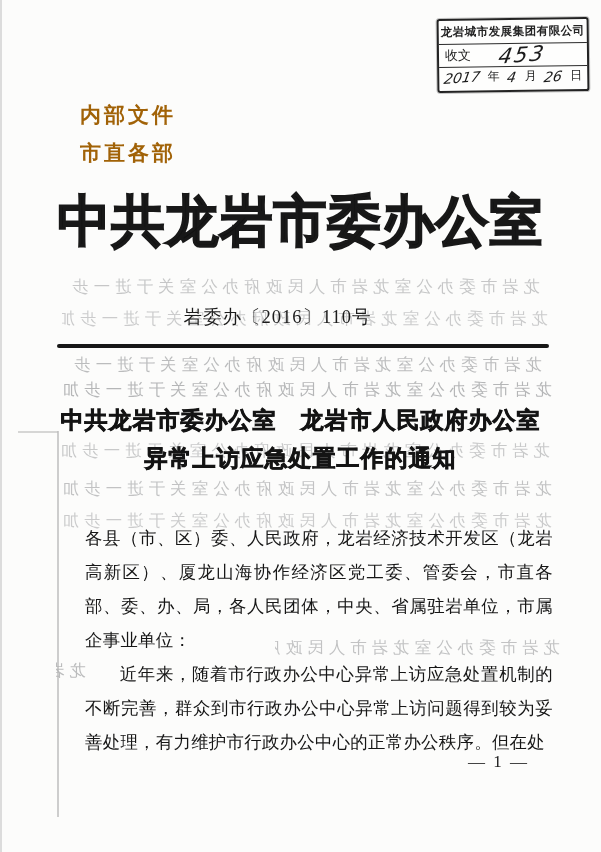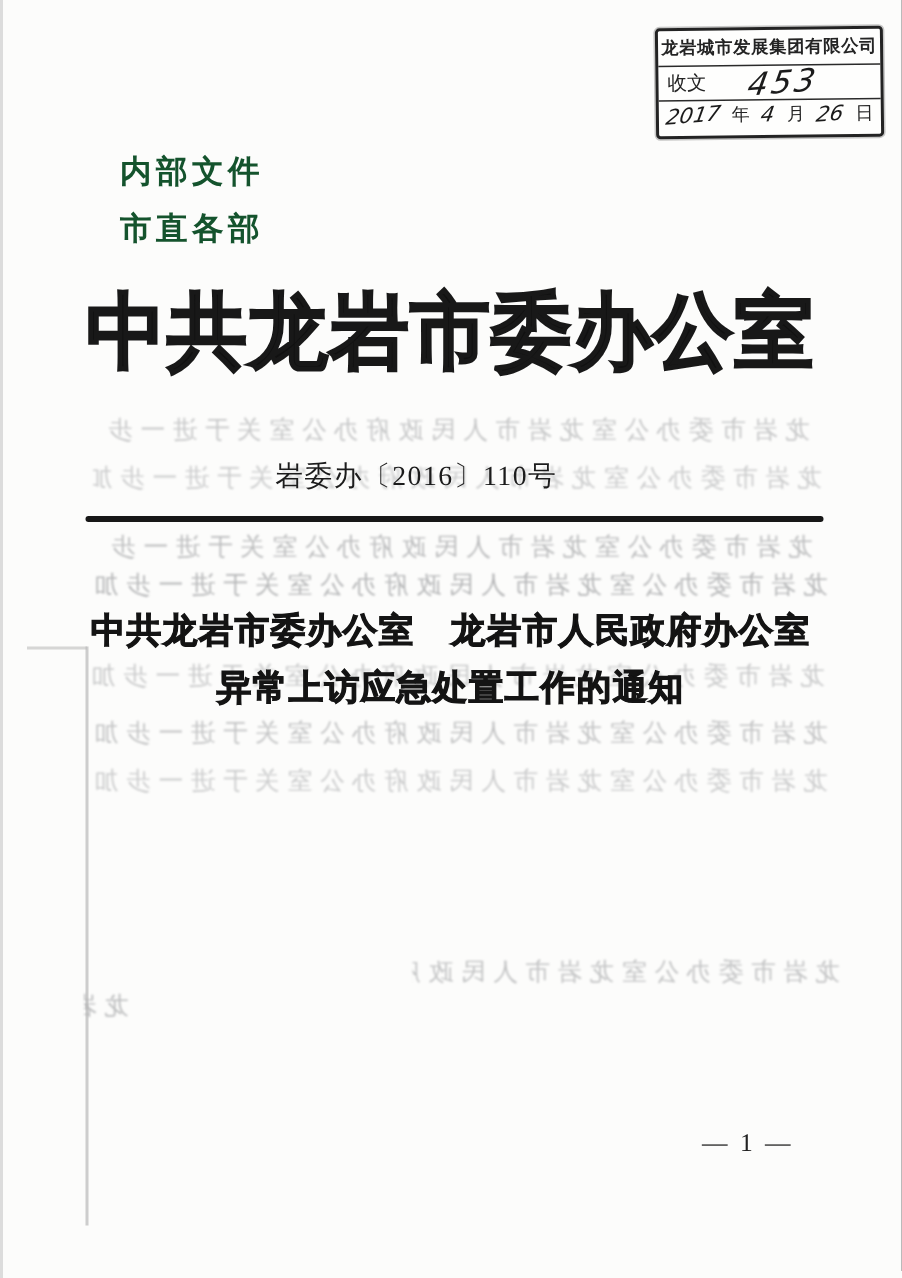--- a/index.html
+++ b/index.html
@@ -36,21 +36,21 @@
     font-style:italic;color:#1b1b1b;
     transform:skewX(-14deg) rotate(-4deg);
     display:inline-block;
   }
   .hand-453{font-size:21px;margin-left:28px;letter-spacing:2px;}
   .hand-sm{font-size:14px;}
   
   .corner-note{
     position:absolute;left:80px;top:96px;
     font-size:21px;font-weight:bold;letter-spacing:3px;
-    line-height:38px;color:#14532d;
+    line-height:38px;color:#a16207;
     font-family:"Liberation Sans", sans-serif;
   }
   
   .masthead{
     position:absolute;left:0;top:186px;width:601px;margin:0;
     text-align:center;
     font-size:53px;font-weight:900;letter-spacing:1px;
     color:#111;
     -webkit-text-stroke:1.6px #181818;
     transform:scaleY(1.04);
@@ -148,15 +148,19 @@
   <h1 class="masthead">中共龙岩市委办公室</h1>
 
   <div class="doc-number">岩委办〔2016〕110号</div>
   <div class="rule"></div>
 
   <div class="heading">
     <div>中共龙岩市委办公室　龙岩市人民政府办公室</div>
     <div>异常上访应急处置工作的通知</div>
   </div>
 
+  <div class="text-block">
+    <p class="para-recipients">各县（市、区）委、人民政府，龙岩经济技术开发区（龙岩高新区）、厦龙山海协作经济区党工委、管委会，市直各部、委、办、局，各人民团体，中央、省属驻岩单位，市属企事业单位：</p>
+    <p class="para-body">近年来，随着市行政办公中心异常上访应急处置机制的不断完善，群众到市行政办公中心异常上访问题得到较为妥善处理，有力维护市行政办公中心的正常办公秩序。但在处</p>
+  </div>
 
   <div class="page-number">— 1 —</div>
 </div>
 
 </body></html>

